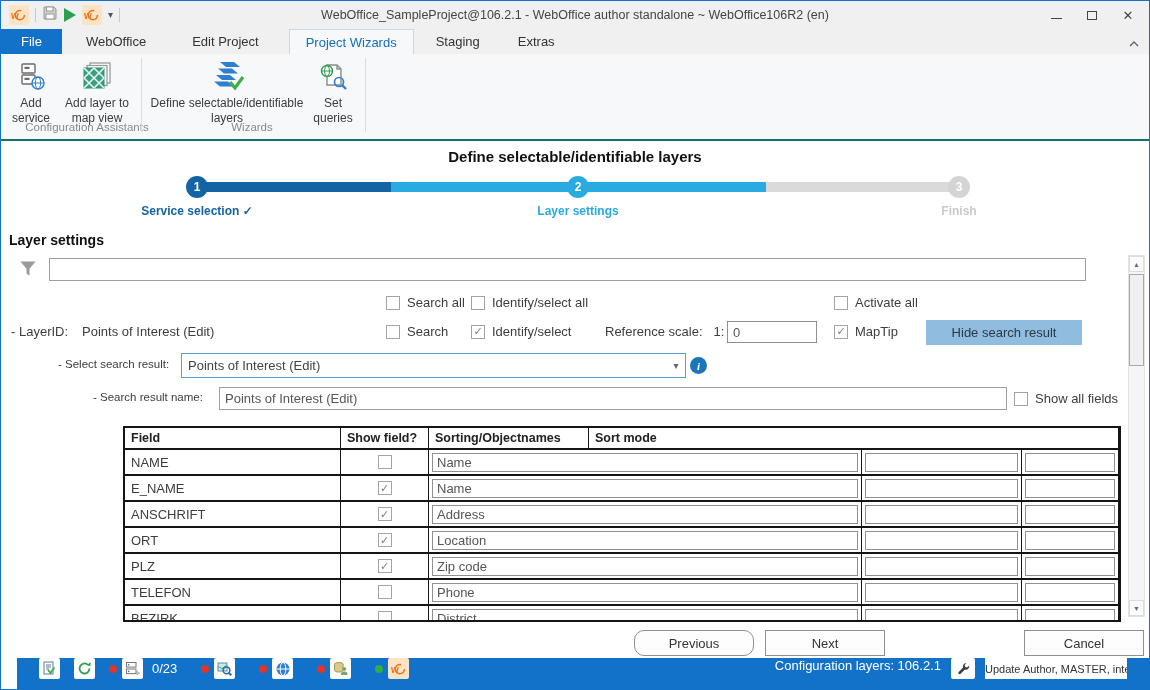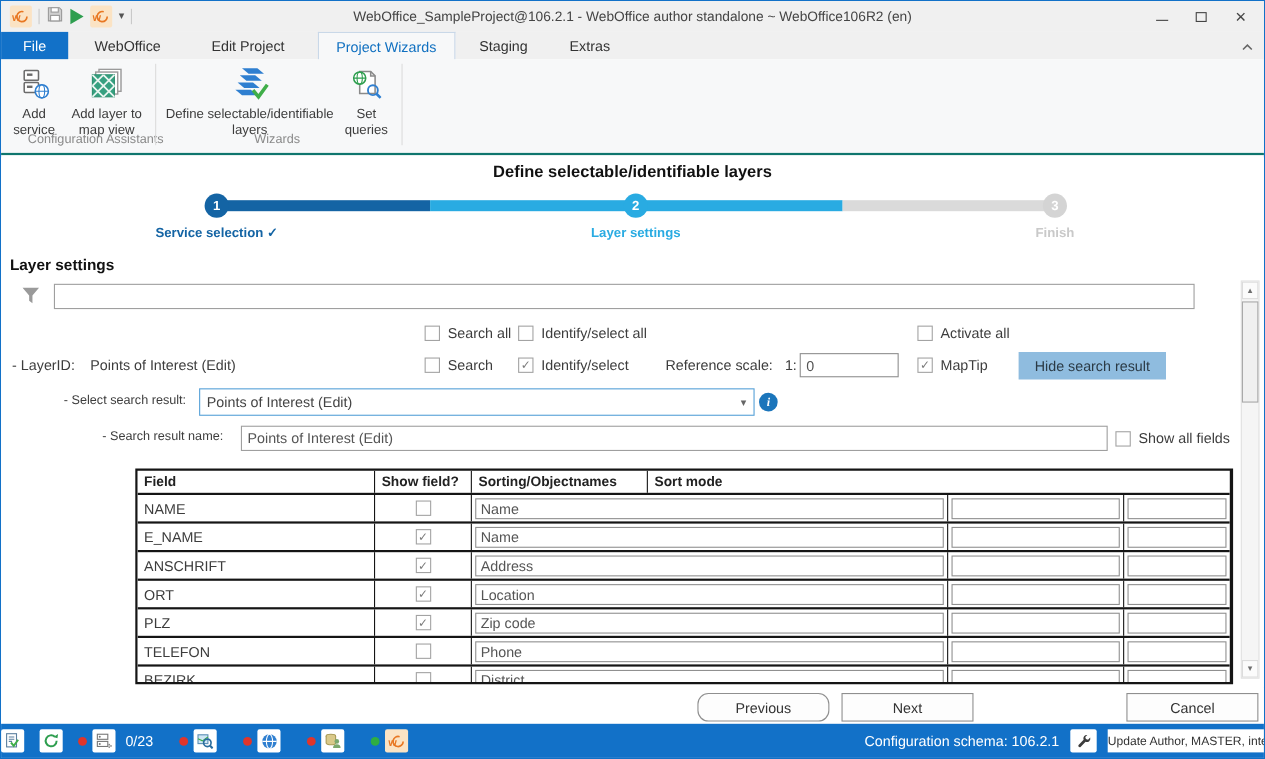--- a/index.html
+++ b/index.html
@@ -53,21 +53,21 @@
   .content{position:absolute;top:228px;left:0;right:0;height:396px;background:#fff;}
   .panel-heading{position:absolute;left:8px;top:3px;font-size:14px;font-weight:bold;color:#111;}
   .funnel{position:absolute;left:18px;top:31px;}
   .filter-input{position:absolute;left:48px;top:29px;width:1037px;height:23px;border:1px solid #9f9f9f;font:13px "Liberation Sans",sans-serif;color:#333;padding:0 5px;background:#fff;}
   .cb{width:14px;height:14px;background:#fff;border:1px solid #a3a3a3;display:inline-flex;align-items:center;justify-content:center;font-size:11px;color:#7c7c7c;flex:none;cursor:default;}
   .cb.checked::after{content:"✓";}
   .cbrow{position:absolute;display:flex;align-items:center;gap:7px;font-size:13px;color:#3d3d3d;}
   .lbl{font-size:13px;color:#3d3d3d;}
   .small-lbl{font-size:11.5px;color:#3d3d3d;}
   .scale-input{position:absolute;left:726px;top:92px;width:90px;height:22px;border:1px solid #8f8f8f;font:13px "Liberation Sans",sans-serif;color:#555;padding:0 5px;}
-  .hide-btn{position:absolute;left:925px;top:91px;width:134px;height:25px;background:#8fbcdf;border:none;font:13px "Liberation Sans",sans-serif;color:#2b3a45;cursor:default;}
+  .hide-btn{position:absolute;left:925px;top:91px;width:156px;height:25px;background:#8fbcdf;border:none;font:13px "Liberation Sans",sans-serif;color:#2b3a45;cursor:default;}
   .dropdown{position:absolute;left:180px;top:124px;width:505px;height:25px;border:1px solid #55a0d8;background:#fff;display:flex;align-items:center;cursor:default;}
   .dropdown .dval{flex:1;padding-left:6px;font-size:13px;color:#444;}
   .dropdown .darr{width:18px;text-align:center;color:#666;font-size:10px;}
   .info-icon{position:absolute;left:689px;top:128px;width:17px;height:17px;border-radius:50%;background:#1b75bb;color:#fff;font-size:11px;font-weight:bold;display:flex;align-items:center;justify-content:center;font-family:"Liberation Serif",serif;font-style:italic;}
   .name-input{position:absolute;left:218px;top:158px;width:788px;height:23px;border:1px solid #9f9f9f;font:13px "Liberation Sans",sans-serif;color:#555;padding:0 5px;}
   
   .ftable{position:absolute;left:122px;top:197px;width:998px;height:196px;border:2px solid #151515;border-right-width:3px;overflow:hidden;background:#fff;}
   .thead{display:flex;height:22px;border-bottom:2px solid #151515;align-items:center;}
   .th{font-size:12.5px;font-weight:bold;color:#222;padding-left:6px;height:100%;display:flex;align-items:center;border-right:1px solid #151515;}
   .trow{display:flex;height:26px;border-bottom:2px solid #151515;align-items:center;}
@@ -79,21 +79,21 @@
   .c-mode{width:96px;padding:0 3px;border-right:none;}
   .cell-input{width:100%;height:19px;border:1px solid #909090;font:13px "Liberation Sans",sans-serif;color:#555;padding:0 4px;background:#fff;}
   
   .vscroll{position:absolute;left:1127px;top:26px;width:17px;height:362px;background:#f5f5f5;border:1px solid #e2e2e2;}
   .varrow{position:absolute;left:0;width:15px;height:16px;background:#fbfbfb;border:1px solid #dcdcdc;color:#6e6e6e;font-size:7px;display:flex;align-items:center;justify-content:center;cursor:default;}
   .vthumb{position:absolute;left:0px;top:18px;width:15px;height:92px;background:#f0f0f0;border:1px solid #a9a9a9;cursor:default;}
   
   .footer{position:absolute;top:624px;left:0;right:0;height:35px;background:#fff;}
   .fbtn{position:absolute;top:5px;width:120px;height:26px;background:#fdfdfd;border:1px solid #8f8f8f;font:13px "Liberation Sans",sans-serif;color:#333;cursor:default;}
   
-  .statusbar{position:absolute;left:0;right:0;bottom:0;height:31px;background:#1271c8;display:flex;align-items:center;padding:0 0;color:#fff;}
+  .statusbar{position:absolute;left:16px;right:0;bottom:0;height:31px;background:#1271c8;display:flex;align-items:flex-start;padding:0 22px;color:#fff;}
   .stile{width:21px;height:21px;background:#fff;border-radius:2px;display:flex;align-items:center;justify-content:center;flex:none;}
   .sgroup{display:flex;align-items:center;gap:5px;margin-right:14px;}
   .dot{width:8px;height:8px;border-radius:50%;flex:none;}
   .dot-red{background:#e0352b;}
   .dot-green{background:#2fae43;}
   .counter{font-size:13px;color:#fff;margin-left:4px;}
   .spacer{flex:1;}
   .schema-label{font-size:13px;color:#fff;margin-right:10px;}
   .wrench-tile{width:24px;height:21px;background:#fff;border-radius:2px;color:#333;font-size:13px;display:flex;align-items:center;justify-content:center;margin-right:10px;cursor:default;}
   .update-btn{width:142px;height:21px;background:#fff;border:none;font:11px "Liberation Sans",sans-serif;color:#333;cursor:default;white-space:nowrap;overflow:hidden;}
@@ -489,21 +489,21 @@
     <div class="sgroup" style="margin-left:10px;">
       <span class="dot dot-green"></span>
       <span class="stile" style="background:#fbe3c4;">
         <svg width="16" height="16" viewBox="0 0 16 16">
             <text x="0" y="12" font-size="10" font-weight="bold" fill="#e87722">w</text>
             <path d="M13.5 8 a4.6 4.6 0 1 1 -3.2 -4.3" fill="none" stroke="#e87722" stroke-width="1.5"></path>
           </svg>
       </span>
     </div>
     <div class="spacer"></div>
-    <span class="schema-label">Configuration schema: 106.2.1</span>
+    <span class="schema-label">Configuration layers: 106.2.1</span>
     <span class="wrench-tile">
       <svg width="13" height="13" viewBox="0 0 13 13">
           <path d="M9.5 1.2 a3.2 3.2 0 0 0 -3.4 4.4 L1.5 10.2 a1.3 1.3 0 0 0 1.8 1.8 L7.9 7.4 a3.2 3.2 0 0 0 4.2 -3.9 l-2 2 -1.9 -0.6 -0.6 -1.9 z" fill="#3c3c3c"></path>
         </svg>
     </span>
     <button class="update-btn">Update Author, MASTER, intern only</button>
   </div>
 
 </div>
 

